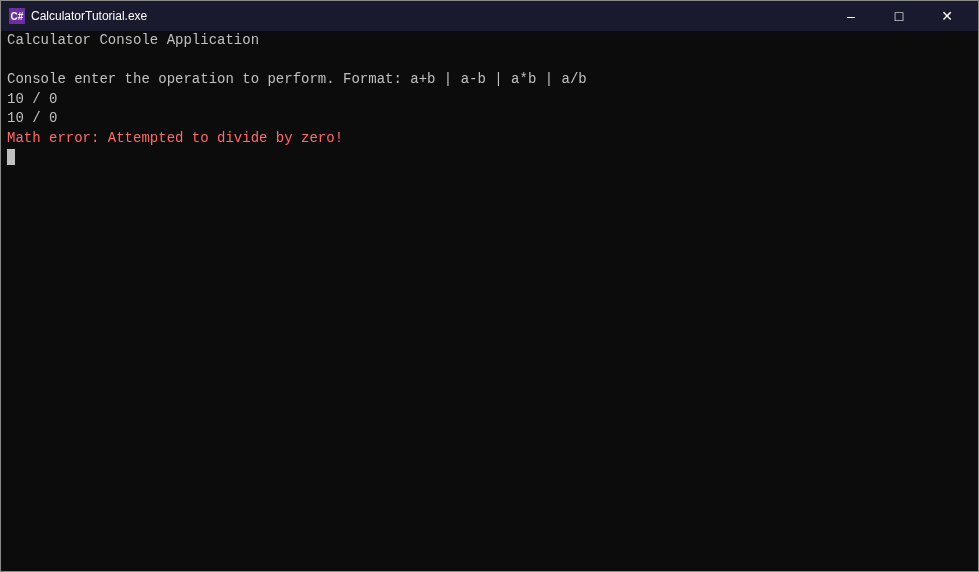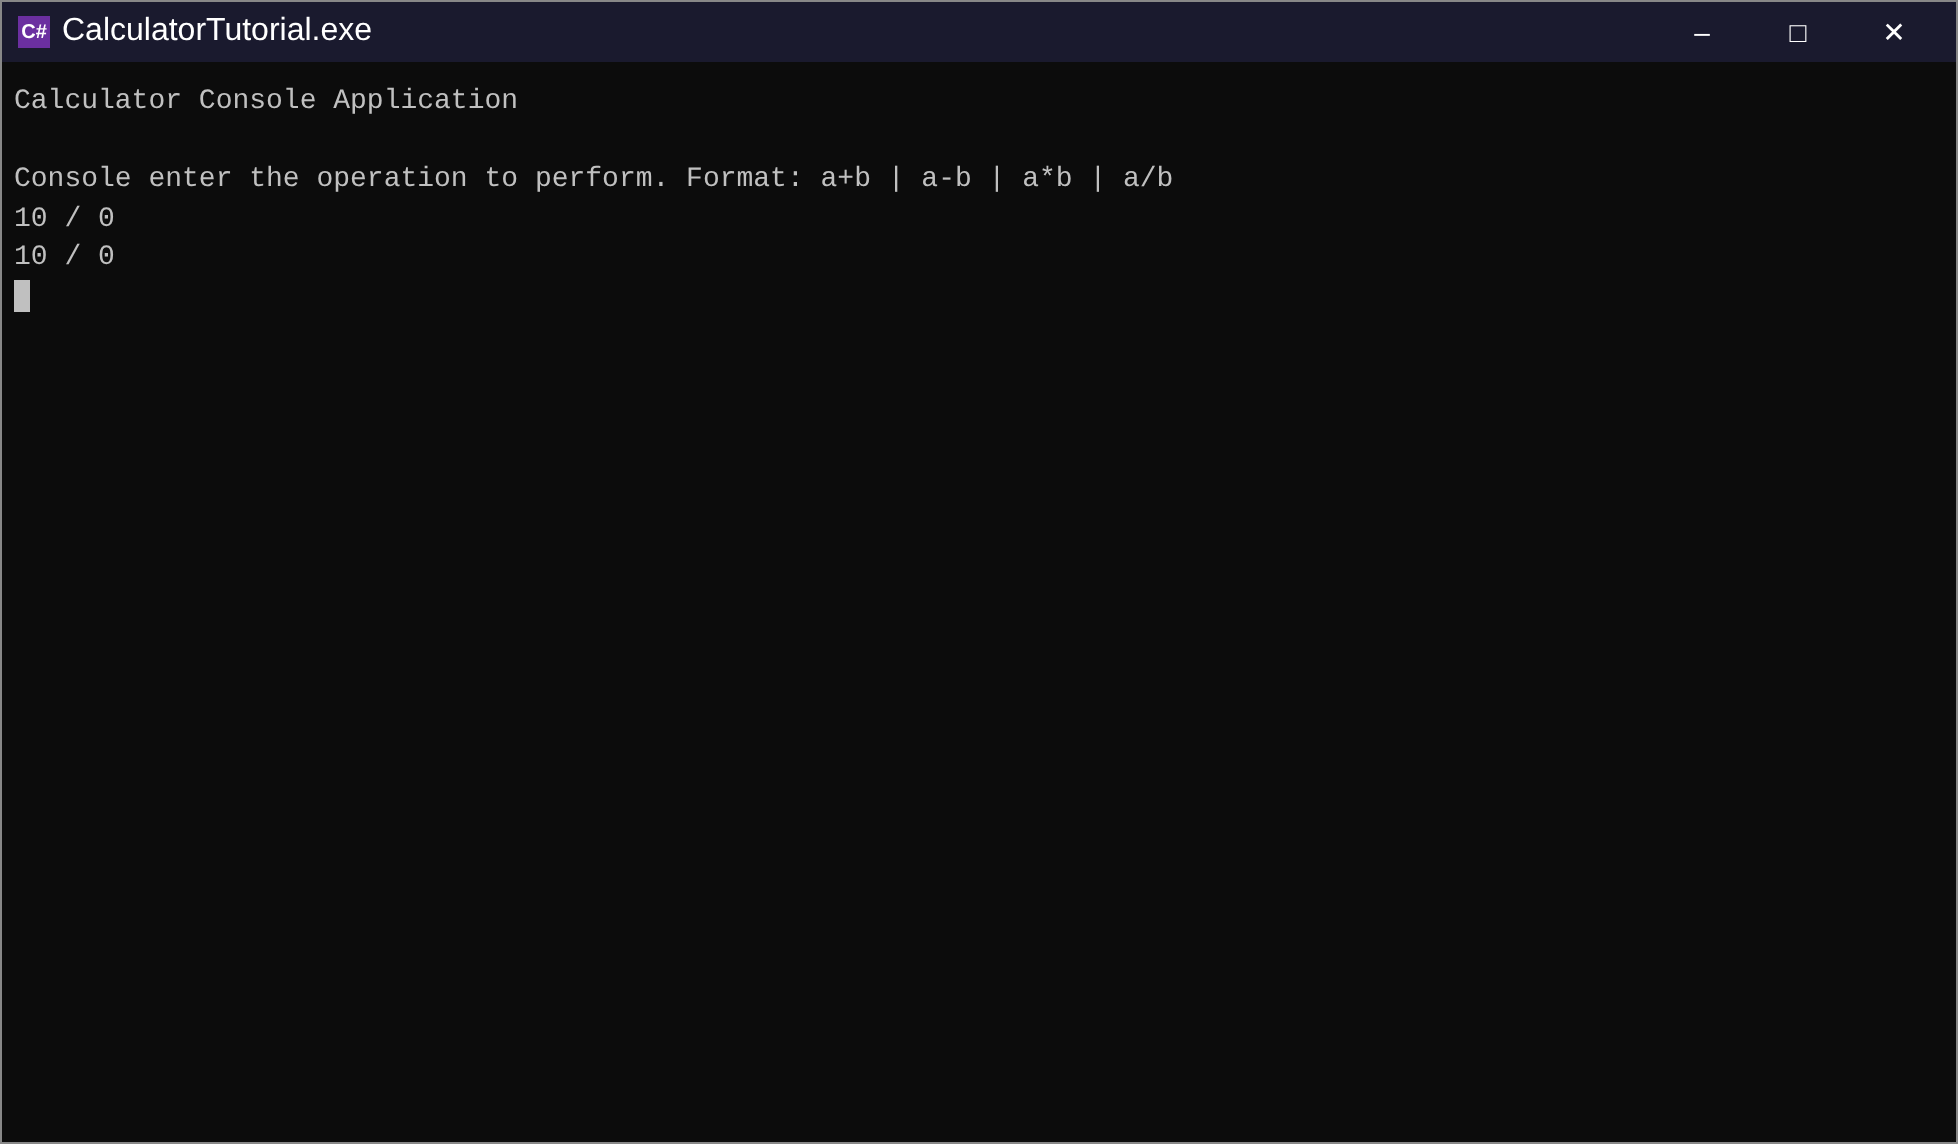--- a/index.html
+++ b/index.html
@@ -48,21 +48,21 @@
       display: flex;
       align-items: center;
       justify-content: center;
       font-size: 10px;
       color: white;
       font-weight: bold;
     }
 
     .title-bar-text {
       color: #ffffff;
-      font-size: 16px;
+      font-size: 12px;
       text-align: right;
     }
 
     .title-bar-controls {
       display: flex;
       gap: 2px;
     }
 
     .title-bar-btn {
       width: 46px;
@@ -73,21 +73,21 @@
       font-size: 14px;
       cursor: pointer;
       display: flex;
       align-items: center;
       justify-content: center;
     }
 
     .console-area {
       flex: 1;
       background: #0c0c0c;
-      padding: 11px 6px;
+      padding: 0 6px;
       overflow: hidden;
     }
 
     .console-line {
       font-family: 'Consolas', 'Courier New', monospace;
       font-size: 14px;
       line-height: 1.4;
       white-space: pre;
     }
 
@@ -126,17 +126,18 @@
       <button class="title-bar-btn close">✕</button>
     </div>
   </div>
 
   <div class="console-area">
     <div class="console-line line-white">Calculator Console Application</div>
     <div class="console-line line-white">&nbsp;</div>
     <div class="console-line line-white">Console enter the operation to perform. Format: a+b | a-b | a*b | a/b</div>
     <div class="console-line line-white">10 / 0</div>
     <div class="console-line line-white">10 / 0</div>
+    <div class="console-line line-error">Math error: Attempted to divide by zero!</div>
     <div class="console-line cursor-line">
       <span class="cursor-block"></span>
     </div>
   </div>
 </div>
 
 </body></html>

